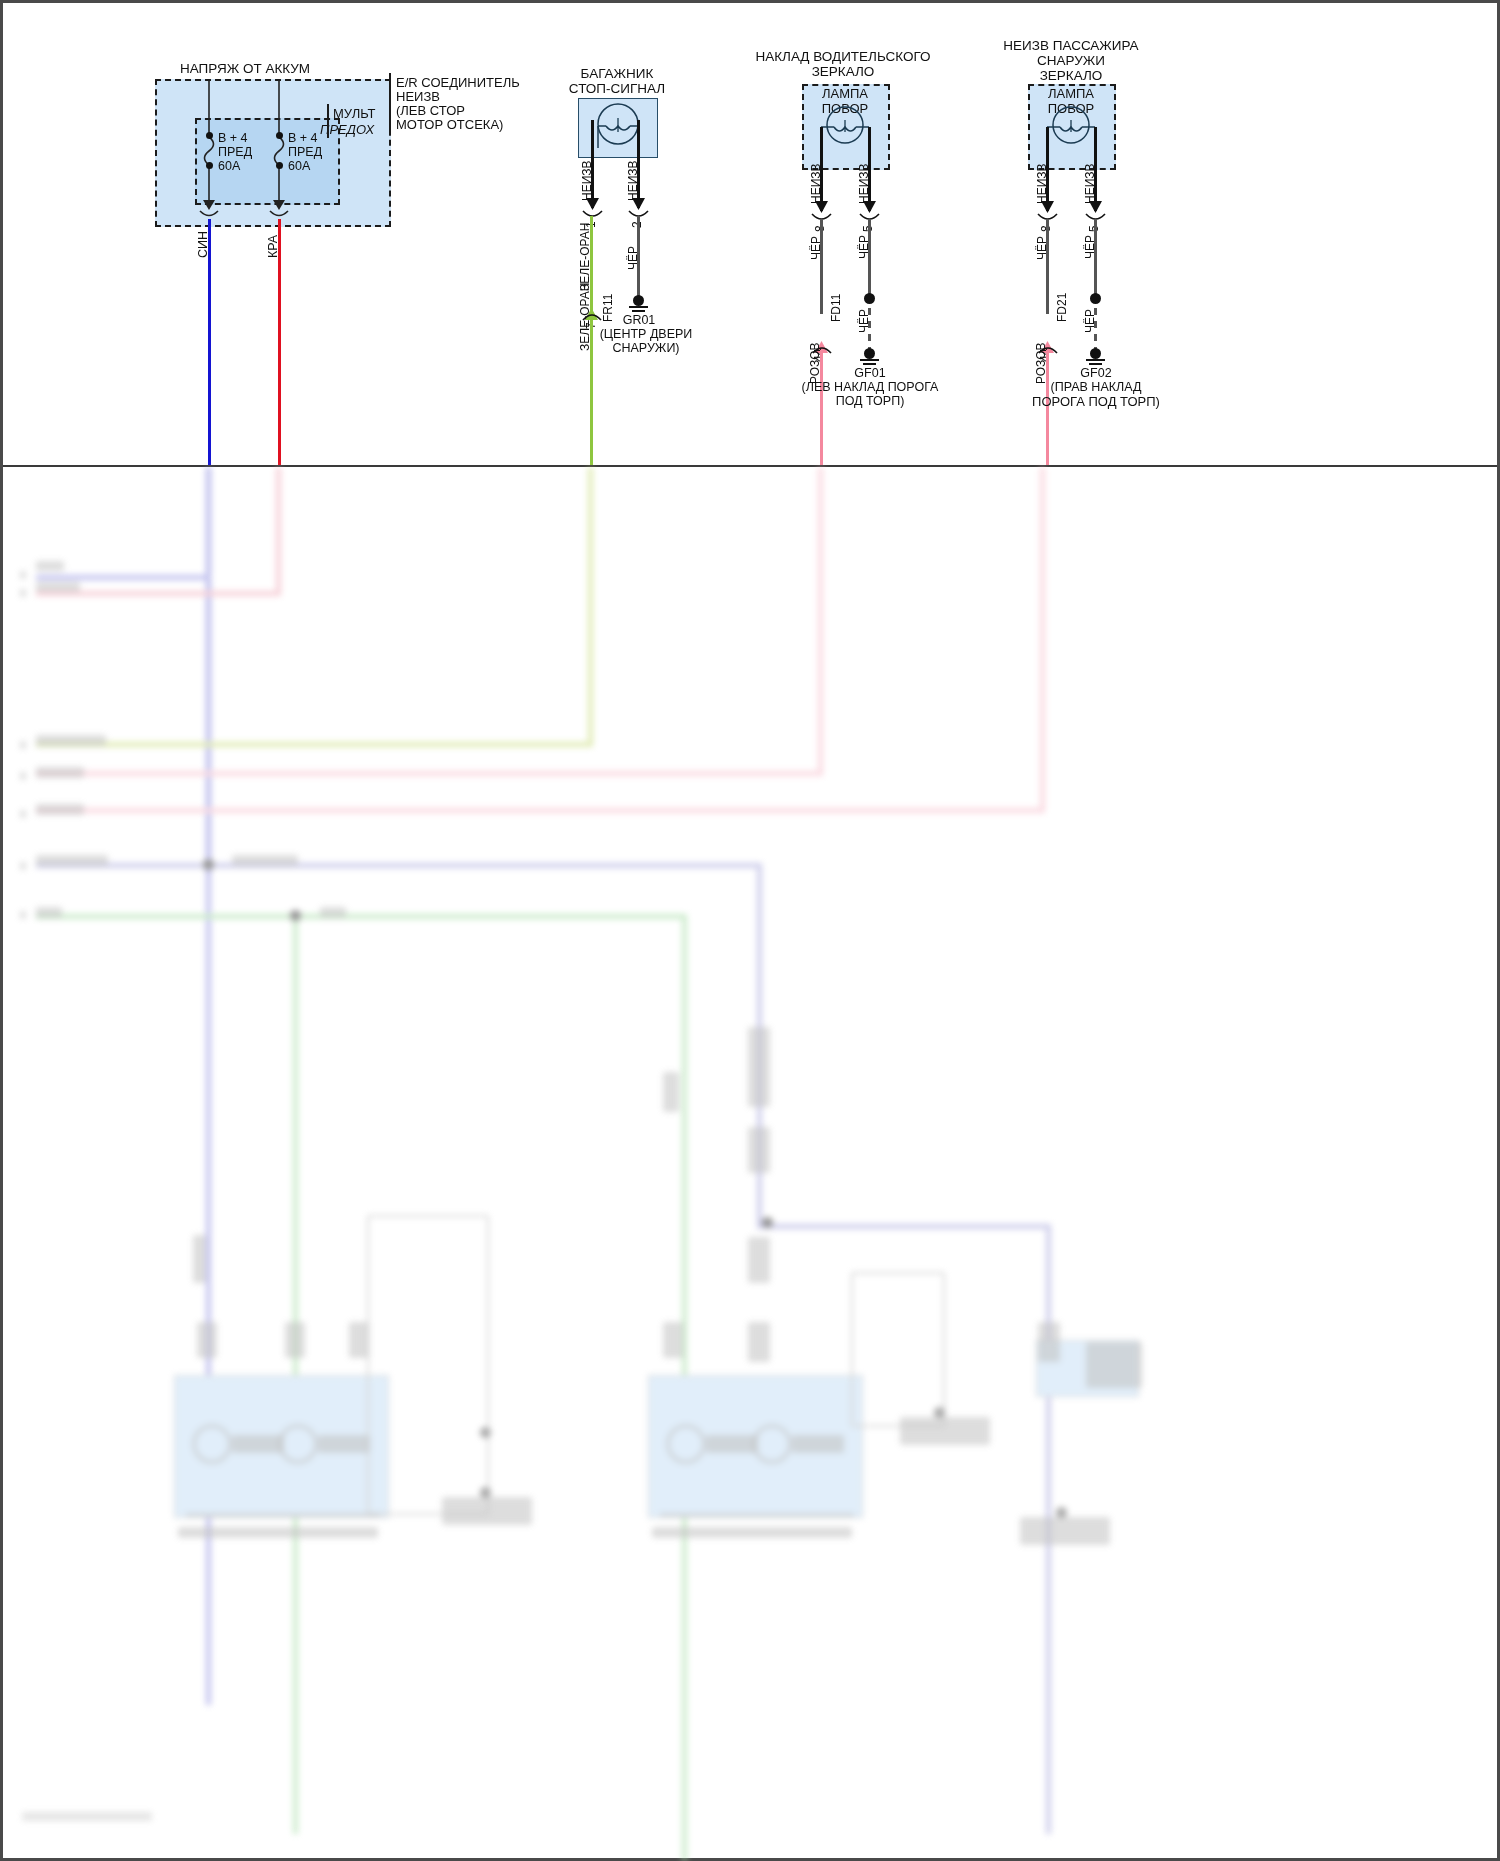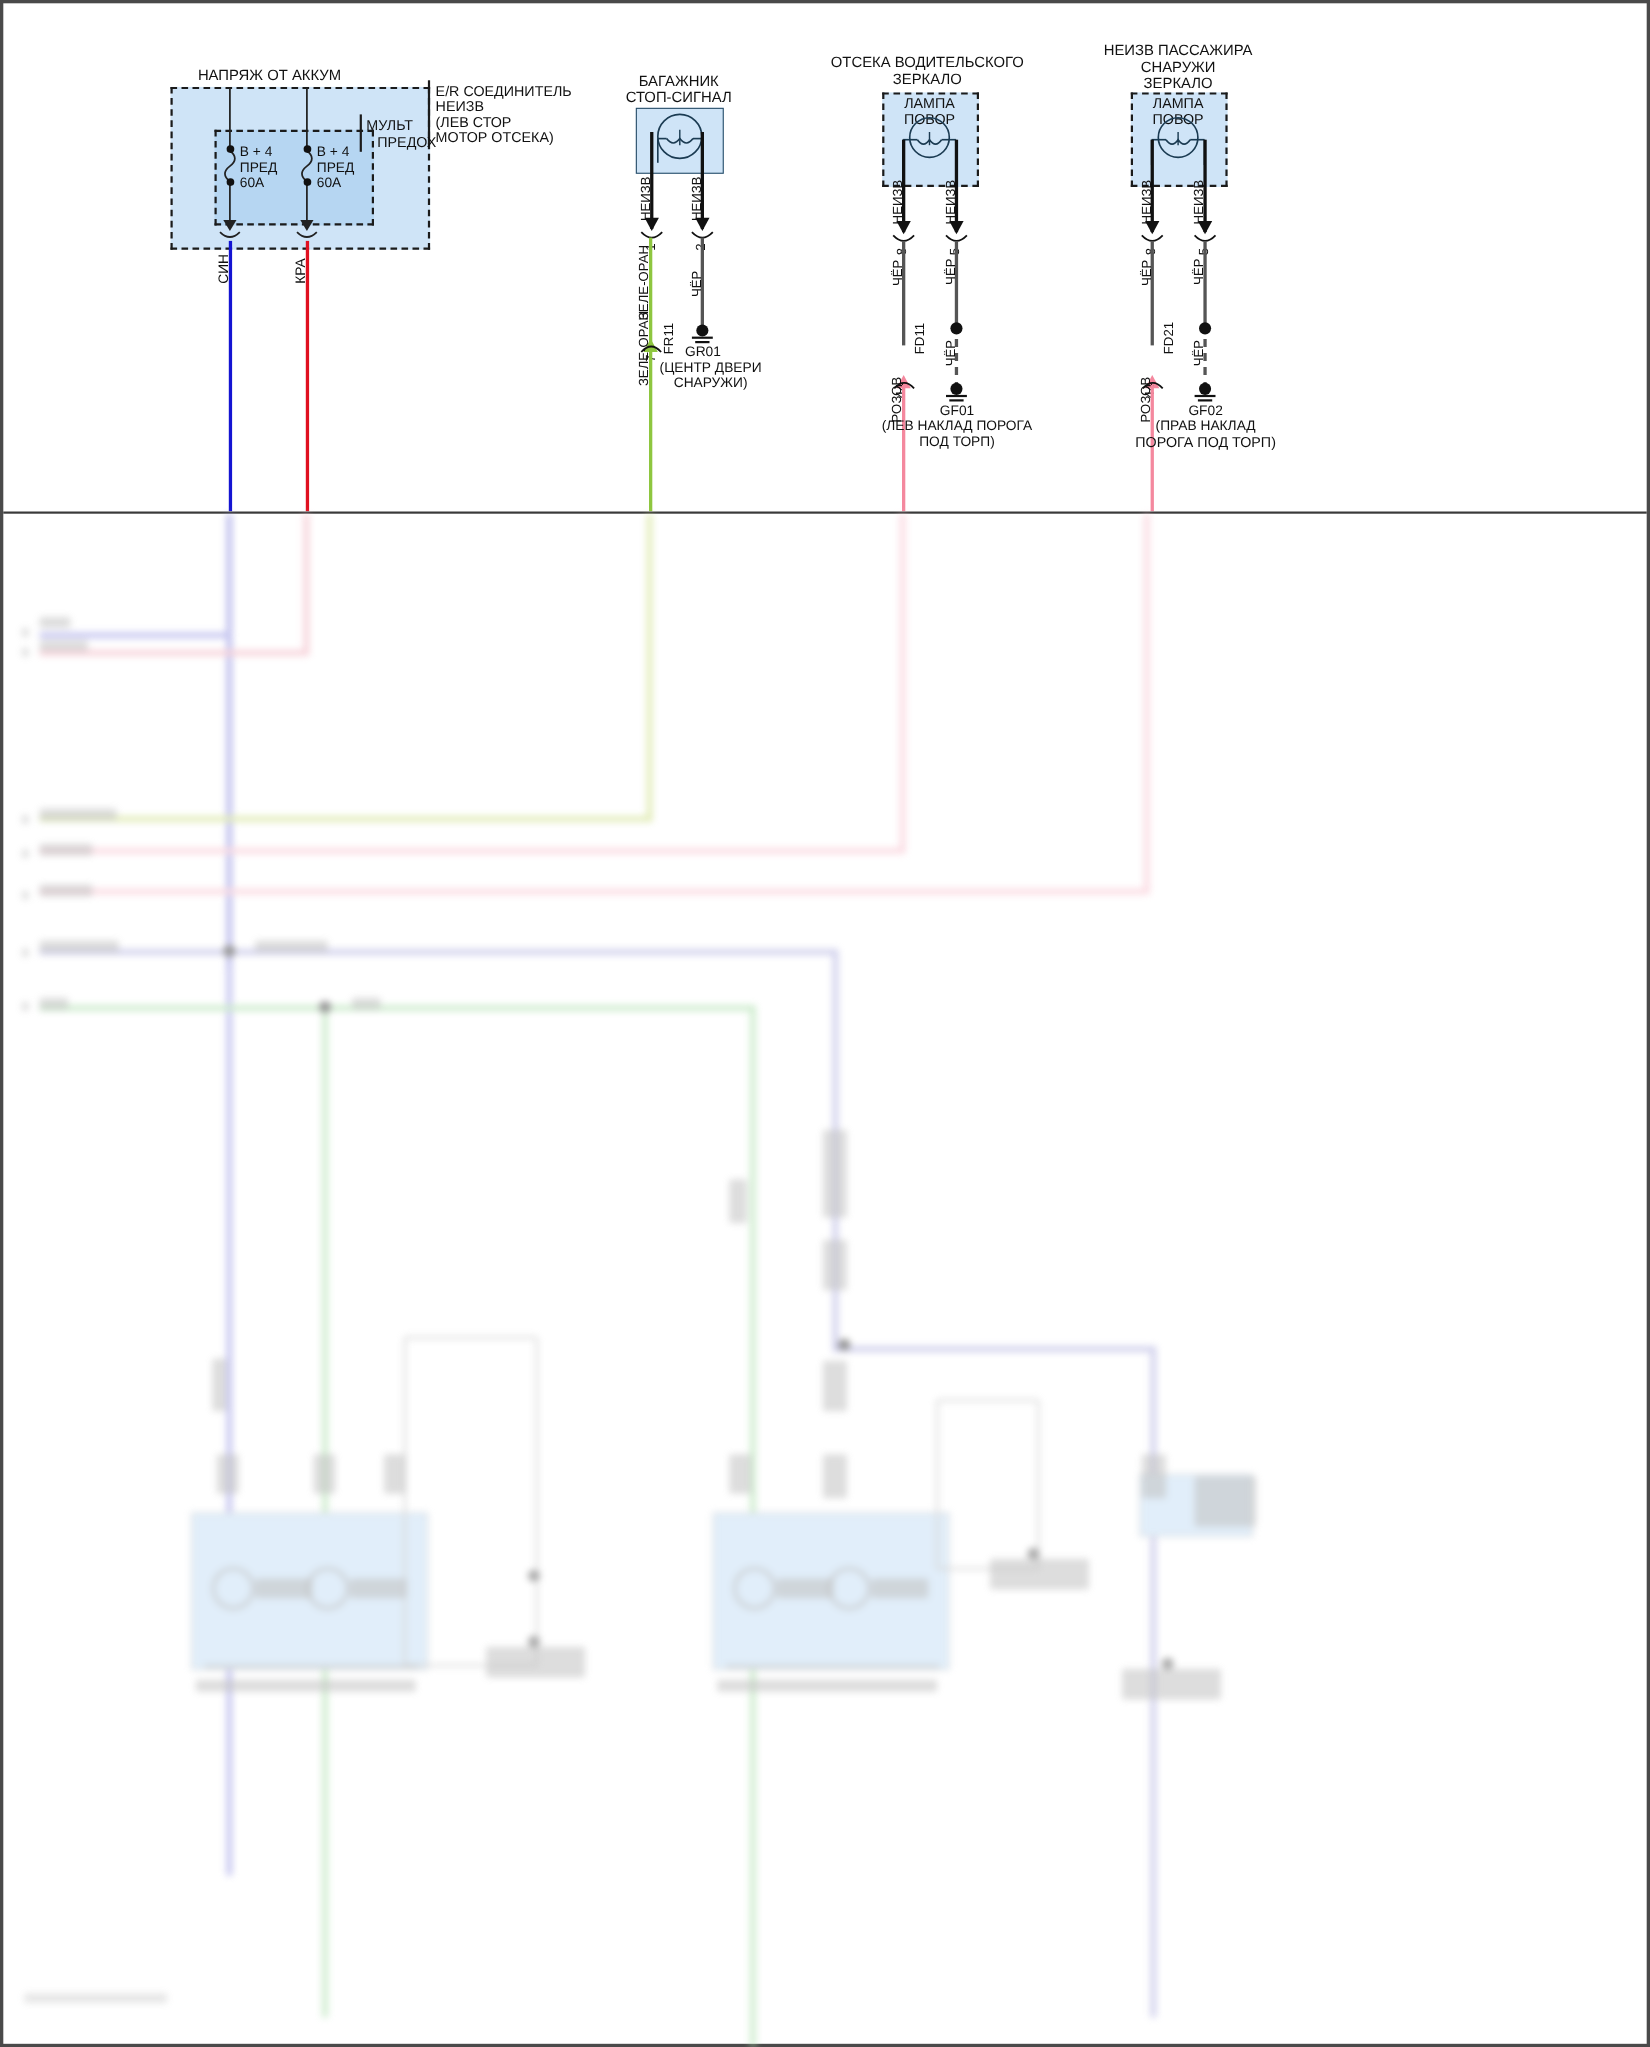--- a/index.html
+++ b/index.html
@@ -60,21 +60,21 @@
       <div class="box-dash fill-md" style="left:195px;top:118px;width:145px;height:87px;"></div>
 
       <div class="txt" style="left:396px;top:75px;">E/R СОЕДИНИТЕЛЬ</div>
       <div class="txt" style="left:396px;top:89px;">НЕИЗВ</div>
       <div class="txt" style="left:396px;top:103px;">(ЛЕВ СТОР</div>
       <div class="txt" style="left:396px;top:117px;">МОТОР ОТСЕКА)</div>
 
       <div style="position:absolute;left:389px;top:73px;width:2px;height:58px;background:#1b1b1b;"></div>
 
       <div class="txt" style="left:333px;top:106px;">МУЛЬТ</div>
-      <div class="txt" style="left:343px;top:122px;">ПРЕДОХ</div>
+      <div class="txt" style="left:320px;top:122px;font-style:italic;">ПРЕДОХ</div>
       <div style="position:absolute;left:327px;top:104px;width:2px;height:34px;background:#1b1b1b;"></div>
 
       <svg style="left:0;top:0;width:1500px;height:465px;">
         <line x1="209" y1="80" x2="209" y2="135" stroke="#222" stroke-width="1.6"></line>
         <path d="M209 137 q9 7 0 14 q-9 7 0 14" fill="none" stroke="#222" stroke-width="1.6"></path>
         <line x1="209" y1="166" x2="209" y2="208" stroke="#222" stroke-width="1.6"></line>
         <path d="M203 200 l6 10 l6 -10" fill="#222"></path>
         <path d="M200 211 q9 9 18 0" fill="none" stroke="#222" stroke-width="1.6"></path>
       </svg>
       <div class="dot" style="left:205.5px;top:132px;"></div>
@@ -155,21 +155,21 @@
       <svg style="left:0;top:0;width:1500px;height:465px;">
         <line x1="629" y1="307" x2="648" y2="307" stroke="#111" stroke-width="2"></line>
         <line x1="632" y1="311" x2="645" y2="311" stroke="#111" stroke-width="2"></line>
       </svg>
       <div class="txt c" style="left:639px;top:313px;font-size:12.5px;">GR01</div>
       <div class="txt c" style="left:646px;top:327px;font-size:12.5px;">(ЦЕНТР ДВЕРИ</div>
       <div class="txt c" style="left:646px;top:341px;font-size:12.5px;">СНАРУЖИ)</div>
     </div>
 
     <div>
-      <div class="txt c" style="left:843px;top:49px;font-size:13.5px;">ОТСЕКА ВОДИТЕЛЬСКОГО</div>
+      <div class="txt c" style="left:843px;top:49px;font-size:13.5px;">НАКЛАД ВОДИТЕЛЬСКОГО</div>
       <div class="txt c" style="left:843px;top:64px;font-size:13.5px;">ЗЕРКАЛО</div>
 
       <div class="box-dash fill-lt" style="left:802px;top:84px;width:88px;height:86px;"></div>
       <div class="txt c" style="left:845px;top:86px;font-size:13px;">ЛАМПА</div>
       <div class="txt c" style="left:845px;top:101px;font-size:13px;">ПОВОР</div>
 
       <svg style="left:0;top:0;width:1500px;height:465px;">
         <circle cx="845" cy="125" r="18" fill="none" stroke="#1b3b52" stroke-width="1.5"></circle>
         <path d="M834 127 q5.5 8 11 0 q5.5 8 11 0" fill="none" stroke="#1b3b52" stroke-width="1.5"></path>
         <line x1="845" y1="120" x2="845" y2="132" stroke="#1b3b52" stroke-width="1.3"></line>

